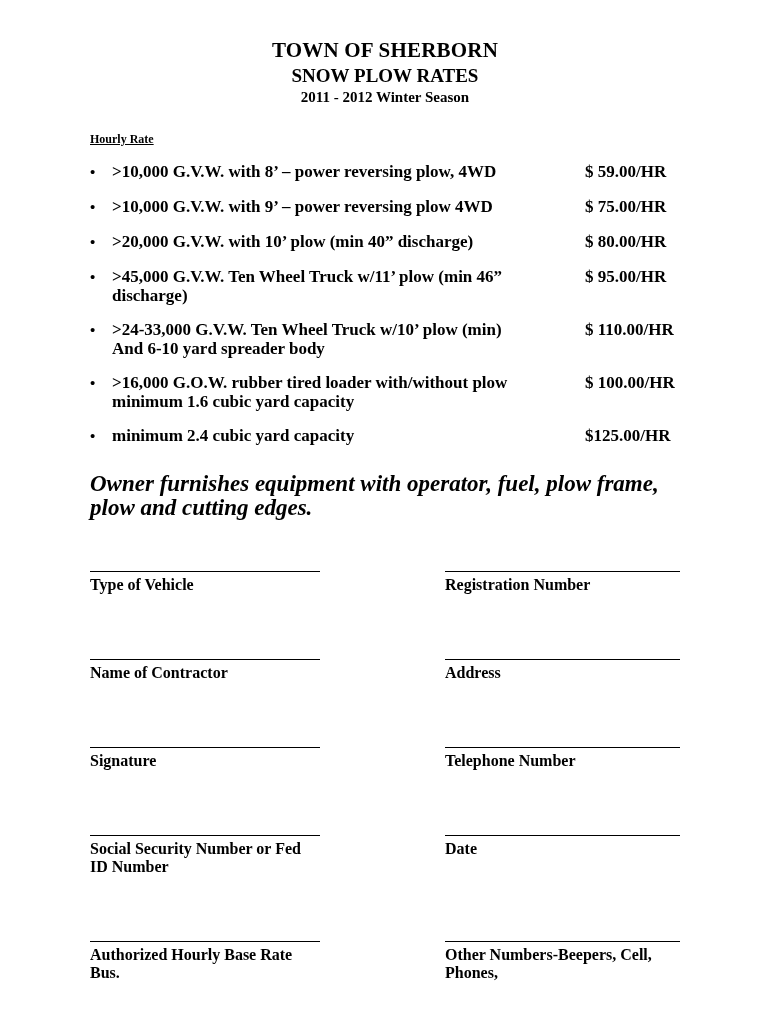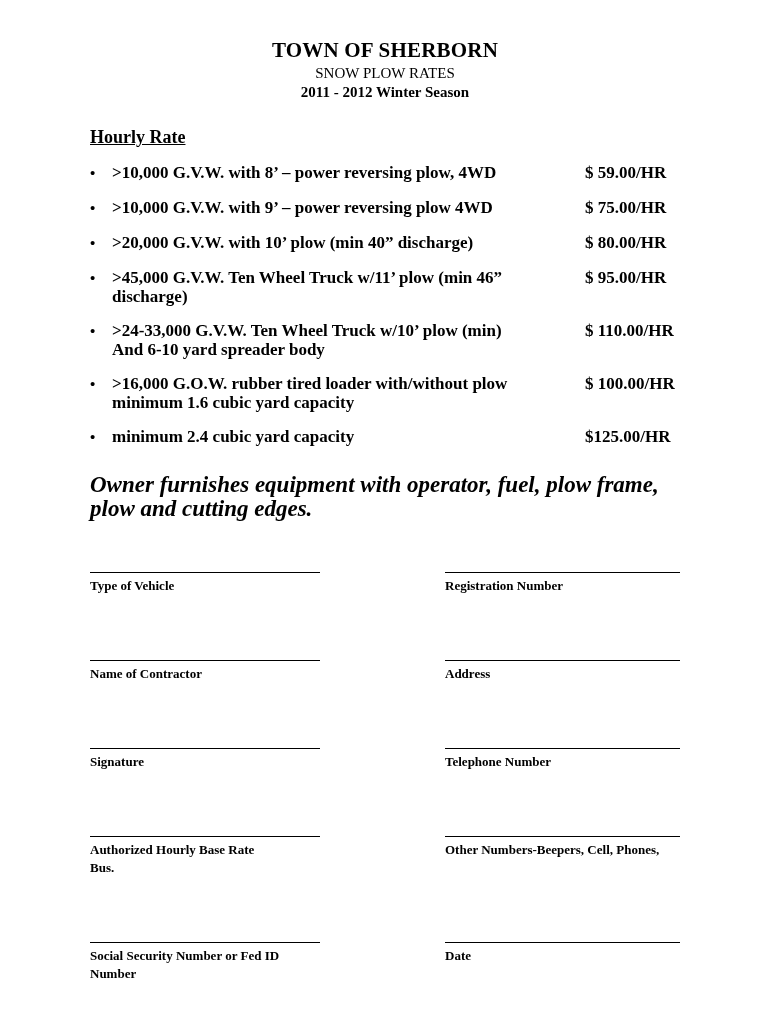--- a/index.html
+++ b/index.html
@@ -21,31 +21,31 @@
   }
   .doc-header { text-align: center; }
   .doc-title {
     margin: 0 0 2px 0;
     font-size: 21px;
     font-weight: bold;
     letter-spacing: 0.2px;
   }
   .doc-subtitle {
     margin: 0 0 2px 0;
-    font-size: 15px;
-    font-weight: normal;
+    font-size: 19px;
+    font-weight: bold;
   }
   .doc-season {
     margin: 0;
     font-size: 15px;
     font-weight: bold;
   }
   .section-heading {
     margin: 26px 0 8px 0;
-    font-size: 18px;
+    font-size: 12px;
     font-weight: bold;
     text-decoration: underline;
   }
   .rate-list {
     list-style: none;
     margin: 0;
     padding: 0;
   }
   .rate-item {
     display: flex;
@@ -89,21 +89,21 @@
     width: 235px;
     flex: 0 0 235px;
   }
   .field-line {
     border-bottom: 1px solid #000000;
     height: 1px;
     margin-bottom: 4px;
   }
   .field-label {
     margin: 0;
-    font-size: 13px;
+    font-size: 16px;
     font-weight: bold;
     line-height: 18px;
   }
 </style>
 </head>
 <body>
 
 <div class="page">
 
   <header class="doc-header">
@@ -209,35 +209,35 @@
       </div>
       <div class="form-col-right">
         <div class="field-line"></div>
         <p class="field-label">Telephone Number</p>
       </div>
     </div>
 
     <div class="form-row">
       <div class="form-col-left">
         <div class="field-line"></div>
+        <p class="field-label">Social Security Number or Fed ID Number</p>
+      </div>
+      <div class="form-col-right">
+        <div class="field-line"></div>
+        <p class="field-label">Date</p>
+      </div>
+    </div>
+
+    <div class="form-row">
+      <div class="form-col-left">
+        <div class="field-line"></div>
         <p class="field-label">Authorized Hourly Base Rate</p>
         <p class="field-label">Bus.</p>
       </div>
       <div class="form-col-right">
         <div class="field-line"></div>
         <p class="field-label">Other Numbers-Beepers, Cell, Phones,</p>
       </div>
     </div>
 
-    <div class="form-row">
-      <div class="form-col-left">
-        <div class="field-line"></div>
-        <p class="field-label">Social Security Number or Fed ID Number</p>
-      </div>
-      <div class="form-col-right">
-        <div class="field-line"></div>
-        <p class="field-label">Date</p>
-      </div>
-    </div>
-
   </div>
 
 </div>
 
 </body></html>

